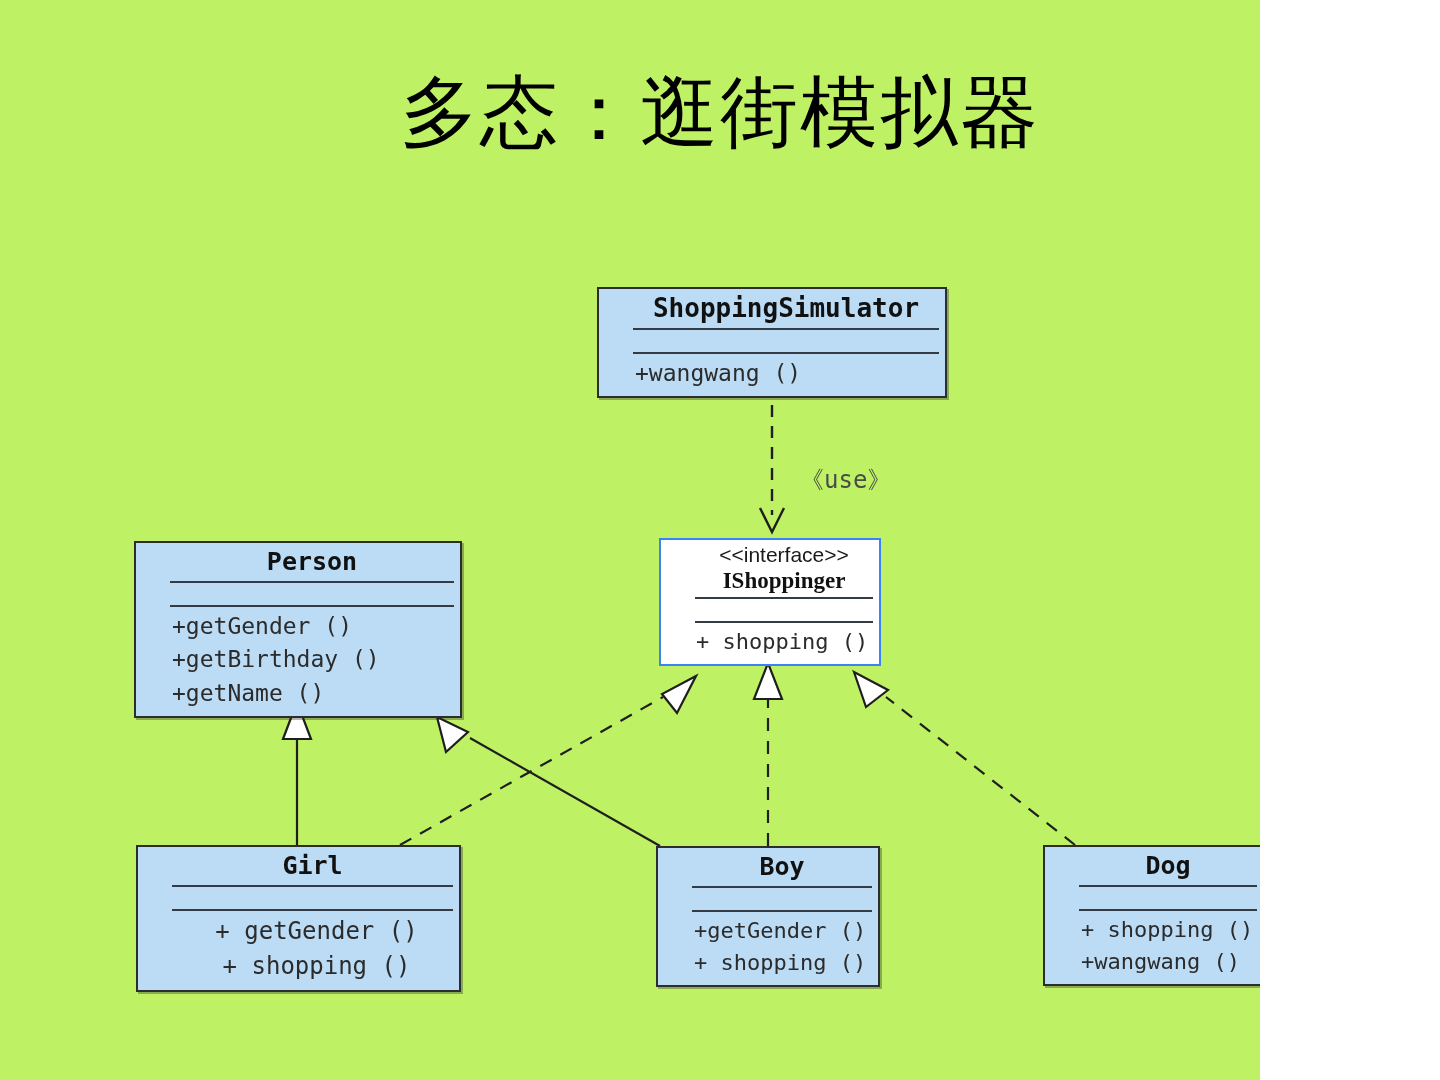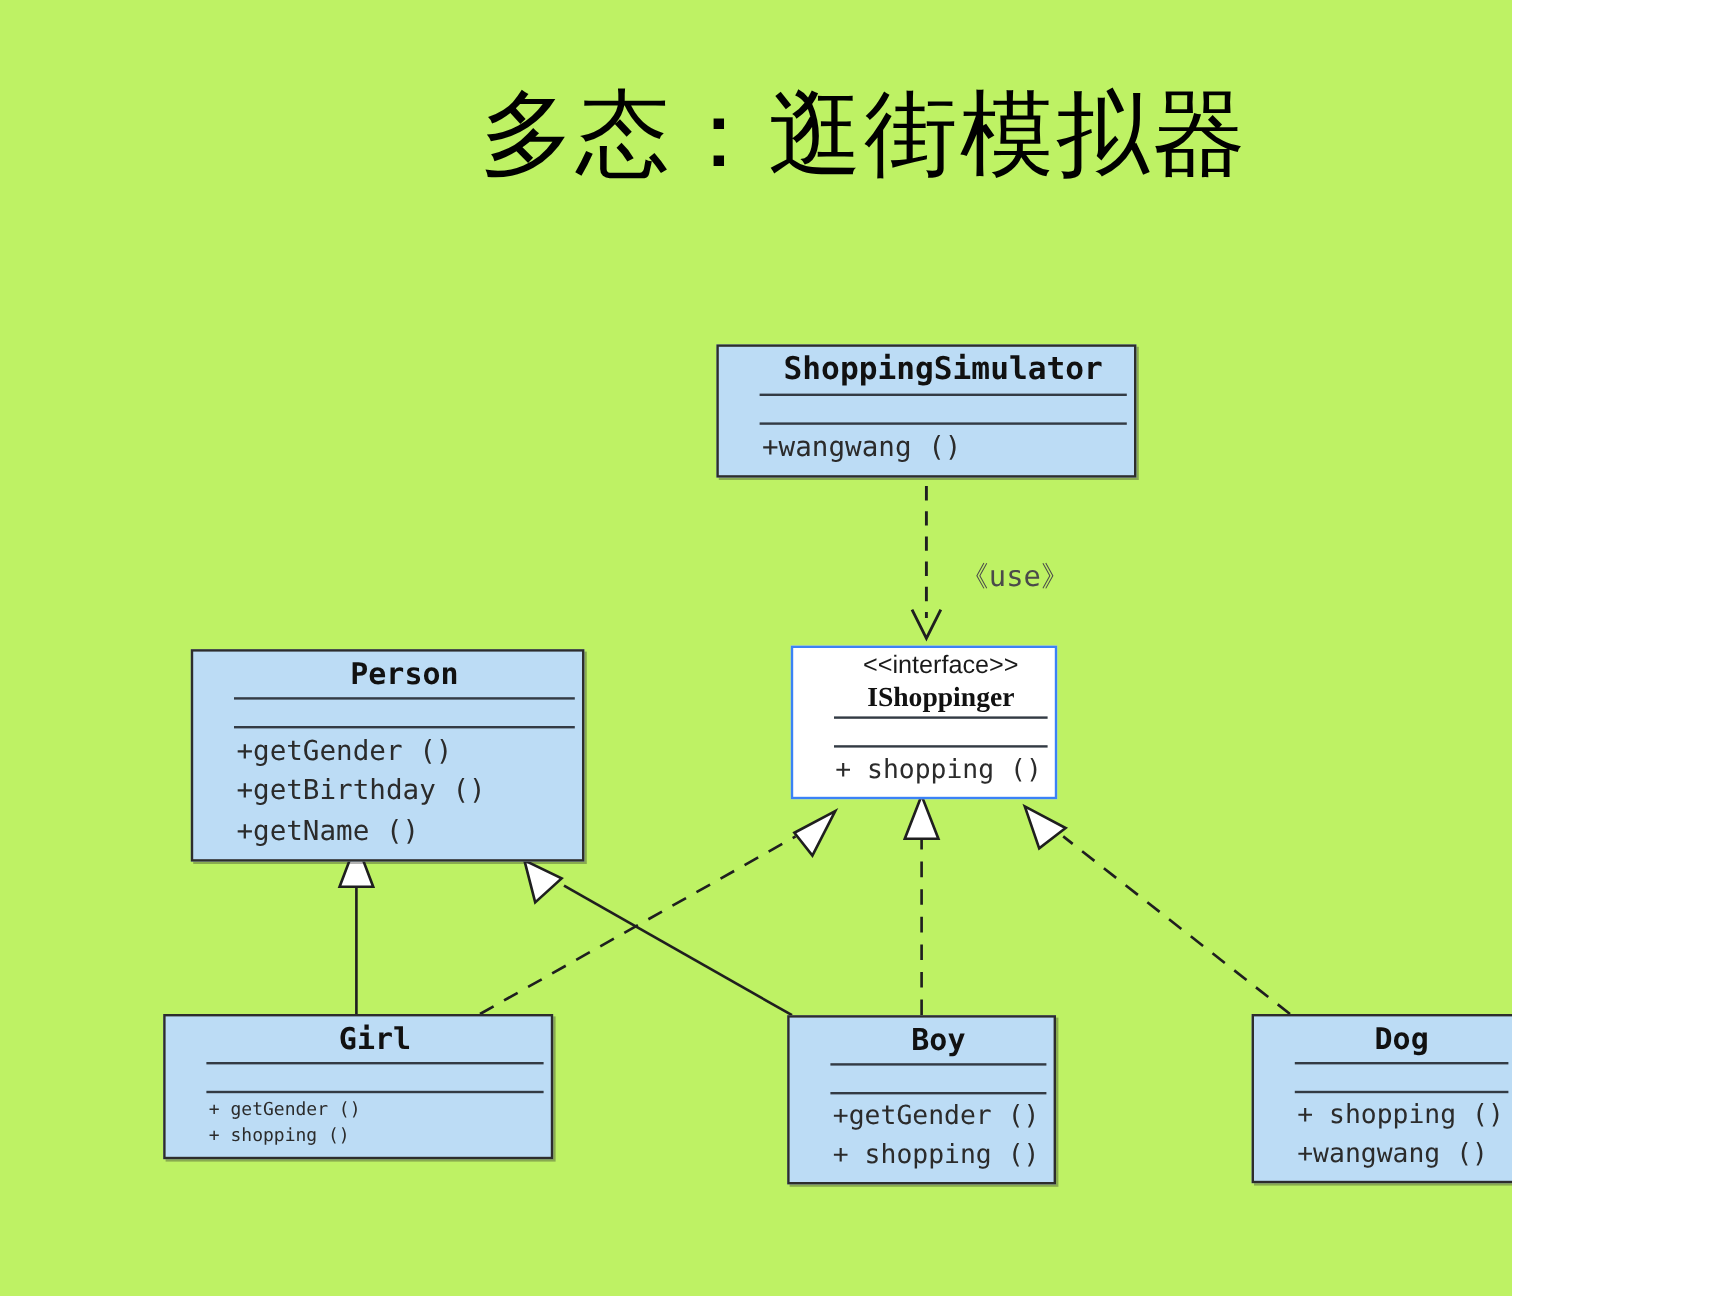--- a/index.html
+++ b/index.html
@@ -113,30 +113,30 @@
   }
   #box-shoppingsimulator .box-head { font-size: 26px; }
   #box-shoppingsimulator .op-row  { font-size: 23px; }
 
   #box-ishoppinger {
     left: 659px; top: 538px; width: 222px;
   }
   #box-ishoppinger .op-row { font-size: 22px; padding-left: 7px; }
 
   #box-person {
-    left: 134px; top: 541px; width: 328px; margin-left: 25px;
+    left: 134px; top: 541px; width: 328px;
   }
   #box-person .box-head { font-size: 25px; }
   #box-person .op-row  { font-size: 23px; }
 
   #box-girl {
     left: 136px; top: 845px; width: 325px;
   }
   #box-girl .box-head { font-size: 25px; }
-  #box-girl .op-row  { font-size: 15px; }
+  #box-girl .op-row  { font-size: 24px; text-align: center; }
 
   #box-boy {
     left: 656px; top: 846px; width: 224px;
   }
   #box-boy .box-head { font-size: 25px; }
   #box-boy .op-row  { font-size: 22px; }
 
   #box-dog {
     left: 1043px; top: 845px; width: 222px;
   }

